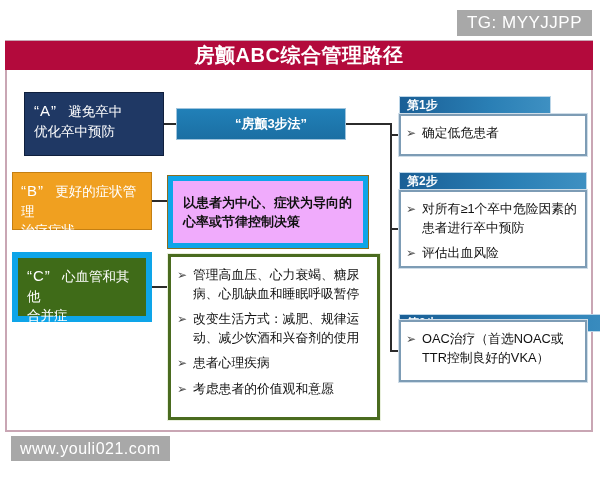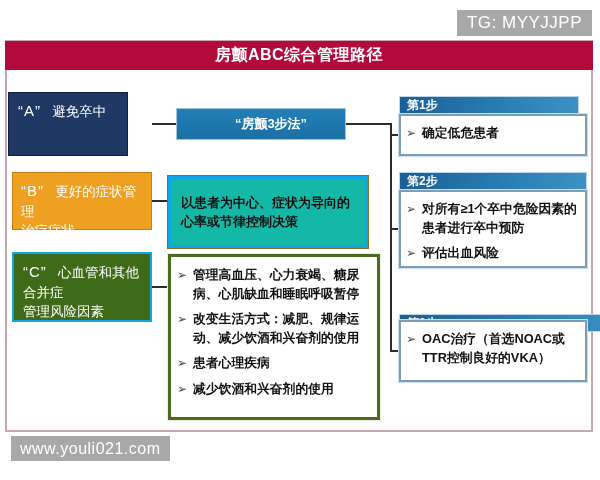--- a/index.html
+++ b/index.html
@@ -31,91 +31,91 @@
     background: #fff;
   }
 
   
   #title-band {
     position: absolute; left: 5px; top: 41px; width: 588px; height: 29px;
     background: #b30a3c;
     display: flex; align-items: center; justify-content: center;
   }
   #title-band .t {
-    color: #ffffff; font-size: 16px; font-weight: bold; letter-spacing: .5px;
+    color: #ffffff; font-size: 20px; font-weight: bold; letter-spacing: .5px;
   }
 
   
   .box { position: absolute; }
 
   
   .abc {
     color: #ffffff;
     padding: 7px 9px 6px 9px;
     font-size: 13.5px;
     line-height: 1.45;
     font-weight: 500;
   }
   .abc .letter { font-size: 15px; letter-spacing: 1px; }
 
-  #box-a { left: 8px; top: 92px; width: 120px; height: 64px;
+  #box-a { left: 24px; top: 92px; width: 140px; height: 64px;
            background: #1f3864; border: 1px solid #0f1f3d; }
   #box-b { left: 12px; top: 172px; width: 140px; height: 58px;
            background: #f0a020; border: 1px solid #c47f12; padding-left: 8px; }
   #box-c { left: 12px; top: 252px; width: 140px; height: 70px;
-           background: #3f6b18; border: 2px solid #0ea5e9; }
+           background: #3f6b18; border: 6px solid #0ea5e9; }
 
   
   #box-3step {
     left: 176px; top: 108px; width: 170px; height: 32px;
     background: linear-gradient(180deg,#1e7ab0 0%,#1d6fa2 55%,#1a6characterless 100%);
     background: linear-gradient(180deg,#2180b8 0%,#1b6fa3 100%);
     border: 1px solid #9fc4dd;
     display: flex; align-items: center; justify-content: center;
     color: #ffffff; font-size: 13px; font-weight: bold; padding-left: 20px;
   }
   #box-center {
     left: 168px; top: 176px; width: 200px; height: 72px;
-    background: #14b8a6;
-    border: 3px solid #0ea5e9;
+    background: #f0abfc;
+    border: 5px solid #0ea5e9;
     outline: 1px solid #8a6d1e;
     display: flex; align-items: center;
   }
   #box-center .txt {
     padding: 0 10px; font-size: 13px; line-height: 1.5; color: #111; font-weight: bold;
   }
   #box-green {
     left: 168px; top: 254px; width: 212px; height: 166px;
     background: #ffffff;
     border: 3px solid #4a6b1f;
     outline: 1px solid #e9f0dd;
   }
   #box-green .list { padding: 9px 8px 0 6px; }
 
   
   .bl { display: flex; align-items: flex-start; margin-bottom: 7px; }
   .bl .mk { flex: 0 0 16px; color: #4a4a4a; font-size: 12px; line-height: 1.45; padding-top: 1px; }
-  .bl .tx { font-size: 12.8px; line-height: 1.45; color: #111; font-weight: bold; }
+  .bl .tx { font-size: 12.8px; line-height: 1.45; color: #111; font-weight: normal; }
 
   
   .step-hdr {
     position: absolute; height: 18px;
     background: linear-gradient(90deg,#1a5f96 0%,#2a7fb5 60%,#3e90c2 100%);
     color: #ffffff; font-size: 12px; font-weight: bold;
     display: flex; align-items: center; padding-left: 7px;
     border: 1px solid #bcd6e8;
   }
   .step-body {
     position: absolute; background: #ffffff;
     border: 2px solid #7d9cb5;
     outline: 1px solid #cfdde8;
   }
   .step-body .list { padding: 8px 7px 0 5px; }
 
-  #s1h { left: 399px; top: 96px; width: 180px; text-align: center; }
+  #s1h { left: 399px; top: 96px; width: 152px; text-align: center; }
   #s1b { left: 399px; top: 114px; width: 188px; height: 42px; }
   #s2h { left: 399px; top: 172px; width: 188px; }
   #s2b { left: 399px; top: 190px; width: 188px; height: 78px; }
   #s3h { left: 399px; top: 314px; width: 228px; }
   #s3b { left: 399px; top: 320px; width: 188px; height: 62px; }
 
   
   .ln { position: absolute; background: #2b2b2b; }
 </style>
 </head>
@@ -150,20 +150,21 @@
 
   <div class="ln" style="left:390px; top:228px; width:11px; height:2px;"></div>
 
   <div class="ln" style="left:390px; top:350px; width:11px; height:2px;"></div>
 
   <div class="box abc" id="box-a">
     <div>
       <span class="letter">“A”</span>
       &nbsp;&nbsp;<span>避免卒中</span>
     </div>
+    <div>优化卒中预防</div>
   </div>
 
   <div class="box abc" id="box-b">
     <div>
       <span class="letter">“B”</span>
       &nbsp;&nbsp;<span>更好的症状管理</span>
     </div>
     <div>治疗症状</div>
   </div>
 
@@ -193,21 +194,21 @@
         <div class="bl">
           <span class="mk">➢</span>
           <span class="tx">改变生活方式：减肥、规律运动、减少饮酒和兴奋剂的使用</span>
         </div>
         <div class="bl">
           <span class="mk">➢</span>
           <span class="tx">患者心理疾病</span>
         </div>
         <div class="bl">
           <span class="mk">➢</span>
-          <span class="tx">减少饮酒和兴奋剂的使用</span>
+          <span class="tx">考虑患者的价值观和意愿</span>
         </div>
       </div>
   </div>
 
   <div class="step-hdr" id="s1h">
     <span>第1步</span>
   </div>
   <div class="step-body" id="s1b">
     <div class="list" id="s1list">
         <div class="bl">

